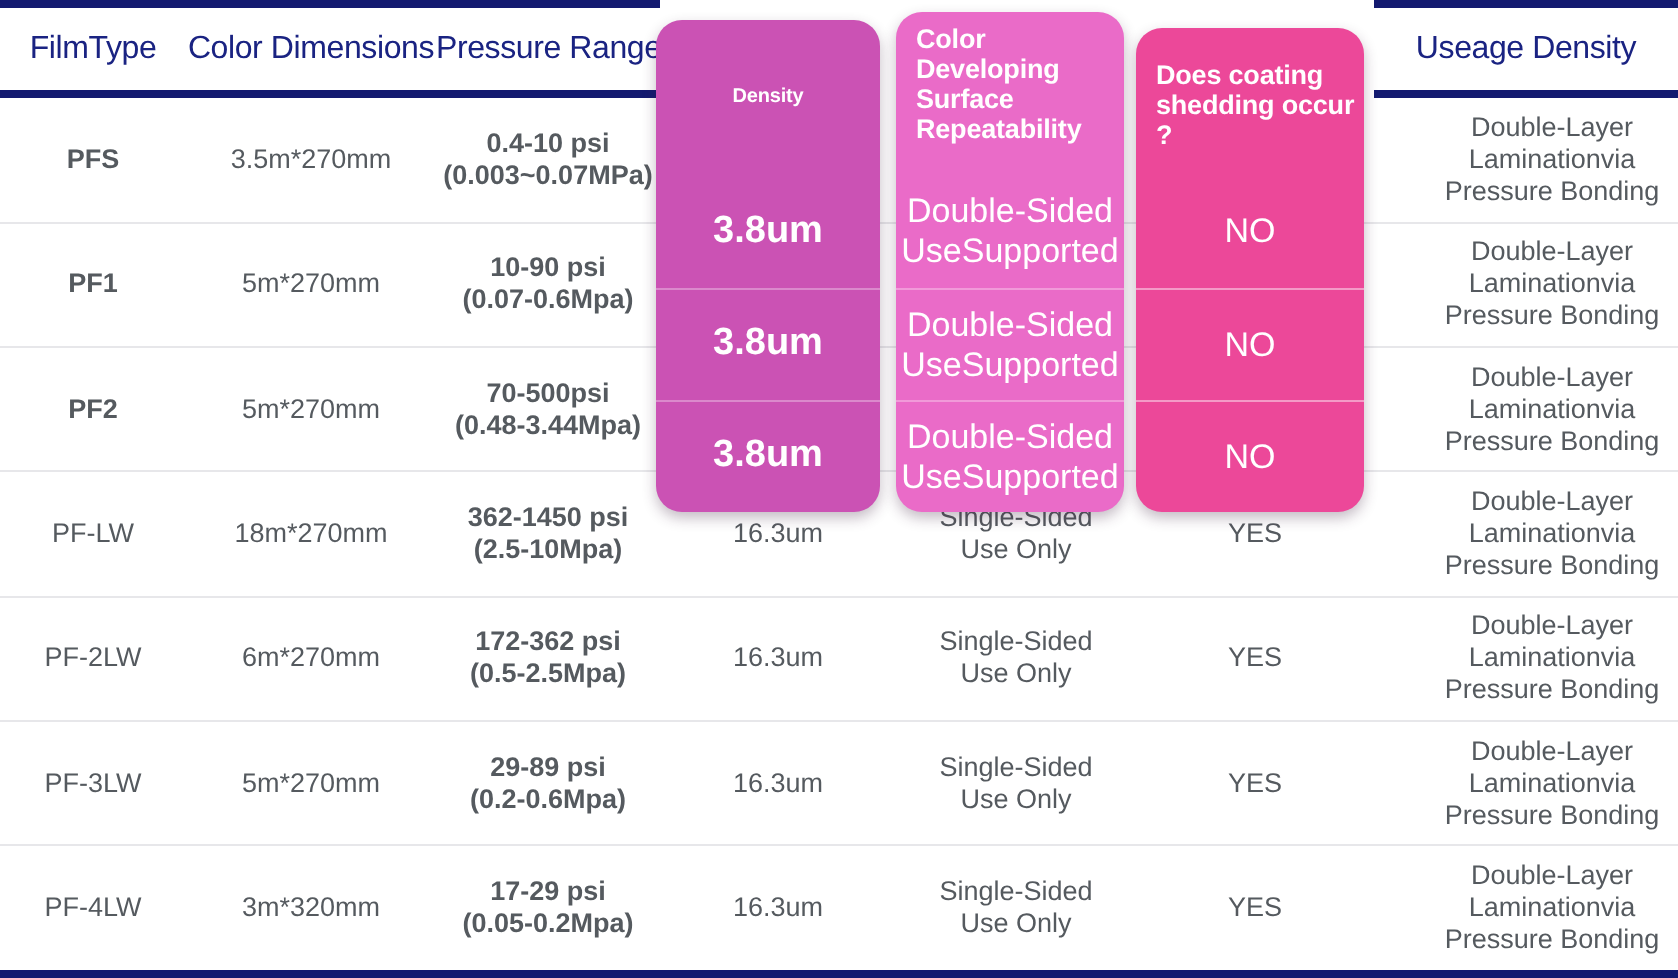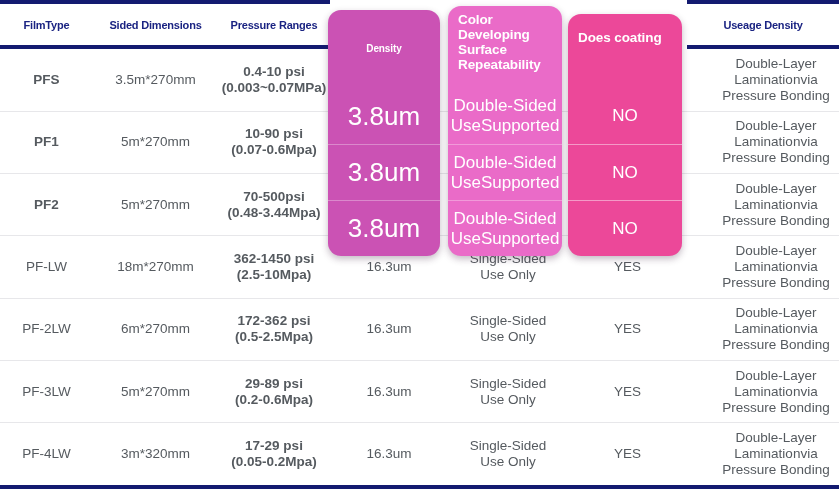--- a/index.html
+++ b/index.html
@@ -40,22 +40,22 @@
   .navy-rule {
     background: #131a70;
     height: 4px;
     width: 100%;
   }
   .no-rule { background: transparent; height: 4px; }
 
   .head-cell {
     height: 38px;
     color: #1a2382;
-    font-weight: bold;
-    font-size: 11px;
+    font-weight: normal;
+    font-size: 16px;
     letter-spacing: -0.2px;
     white-space: nowrap;
   }
 
   .data-row td {
     height: 57px;
     border-bottom: 1px solid #e7e7ea;
     font-size: 13.5px;
     color: #555a5f;
     line-height: 1.18;
@@ -114,21 +114,21 @@
   #card-density {
     left: 328px; top: 10px;
     width: 112px; height: 246px;
     background: #cb52b4;
   }
   #card-density .hl-head {
     height: 78px;
     justify-content: center;
     font-size: 10px;
   }
-  #card-density .hl-cell { height: 56px; font-size: 26px; }
+  #card-density .hl-cell { height: 56px; font-size: 19px; font-weight: bold; }
 
   
   #card-repeat {
     left: 448px; top: 6px;
     width: 114px; height: 250px;
     background: #ea6bc8;
   }
   #card-repeat .hl-head {
     height: 82px;
     padding: 6px 0 0 10px;
@@ -184,21 +184,21 @@
       <td>
             <div class="no-rule"></div>
           </td>
       <td>
             <div class="navy-rule"></div>
           </td>
     </tr>
 
     <tr>
       <td class="head-cell">FilmType</td>
-      <td class="head-cell">Sided Dimensions</td>
+      <td class="head-cell">Color Dimensions</td>
       <td class="head-cell">Pressure Ranges</td>
       <td class="head-cell muted-hidden">Density</td>
       <td class="head-cell muted-hidden">Color Developing Surface Repeatability</td>
       <td class="head-cell muted-hidden">Does coating shedding occur ?</td>
       <td class="head-cell">Useage Density</td>
     </tr>
 
     <tr class="rule-row">
       <td colspan="3">
             <div class="navy-rule"></div>
@@ -388,20 +388,21 @@
         <div>Double-Sided</div>
         <div>UseSupported</div>
       </div>
     </div>
   </div>
 
   <div class="hl-card" id="card-shed">
     <div class="hl-head">
       <div>
         <div>Does coating</div>
+        <div>shedding occur ?</div>
       </div>
     </div>
     <div class="hl-cell">NO</div>
     <div class="hl-cell hl-sep">NO</div>
     <div class="hl-cell hl-sep">NO</div>
   </div>
 
 </div>
 
 </body></html>

